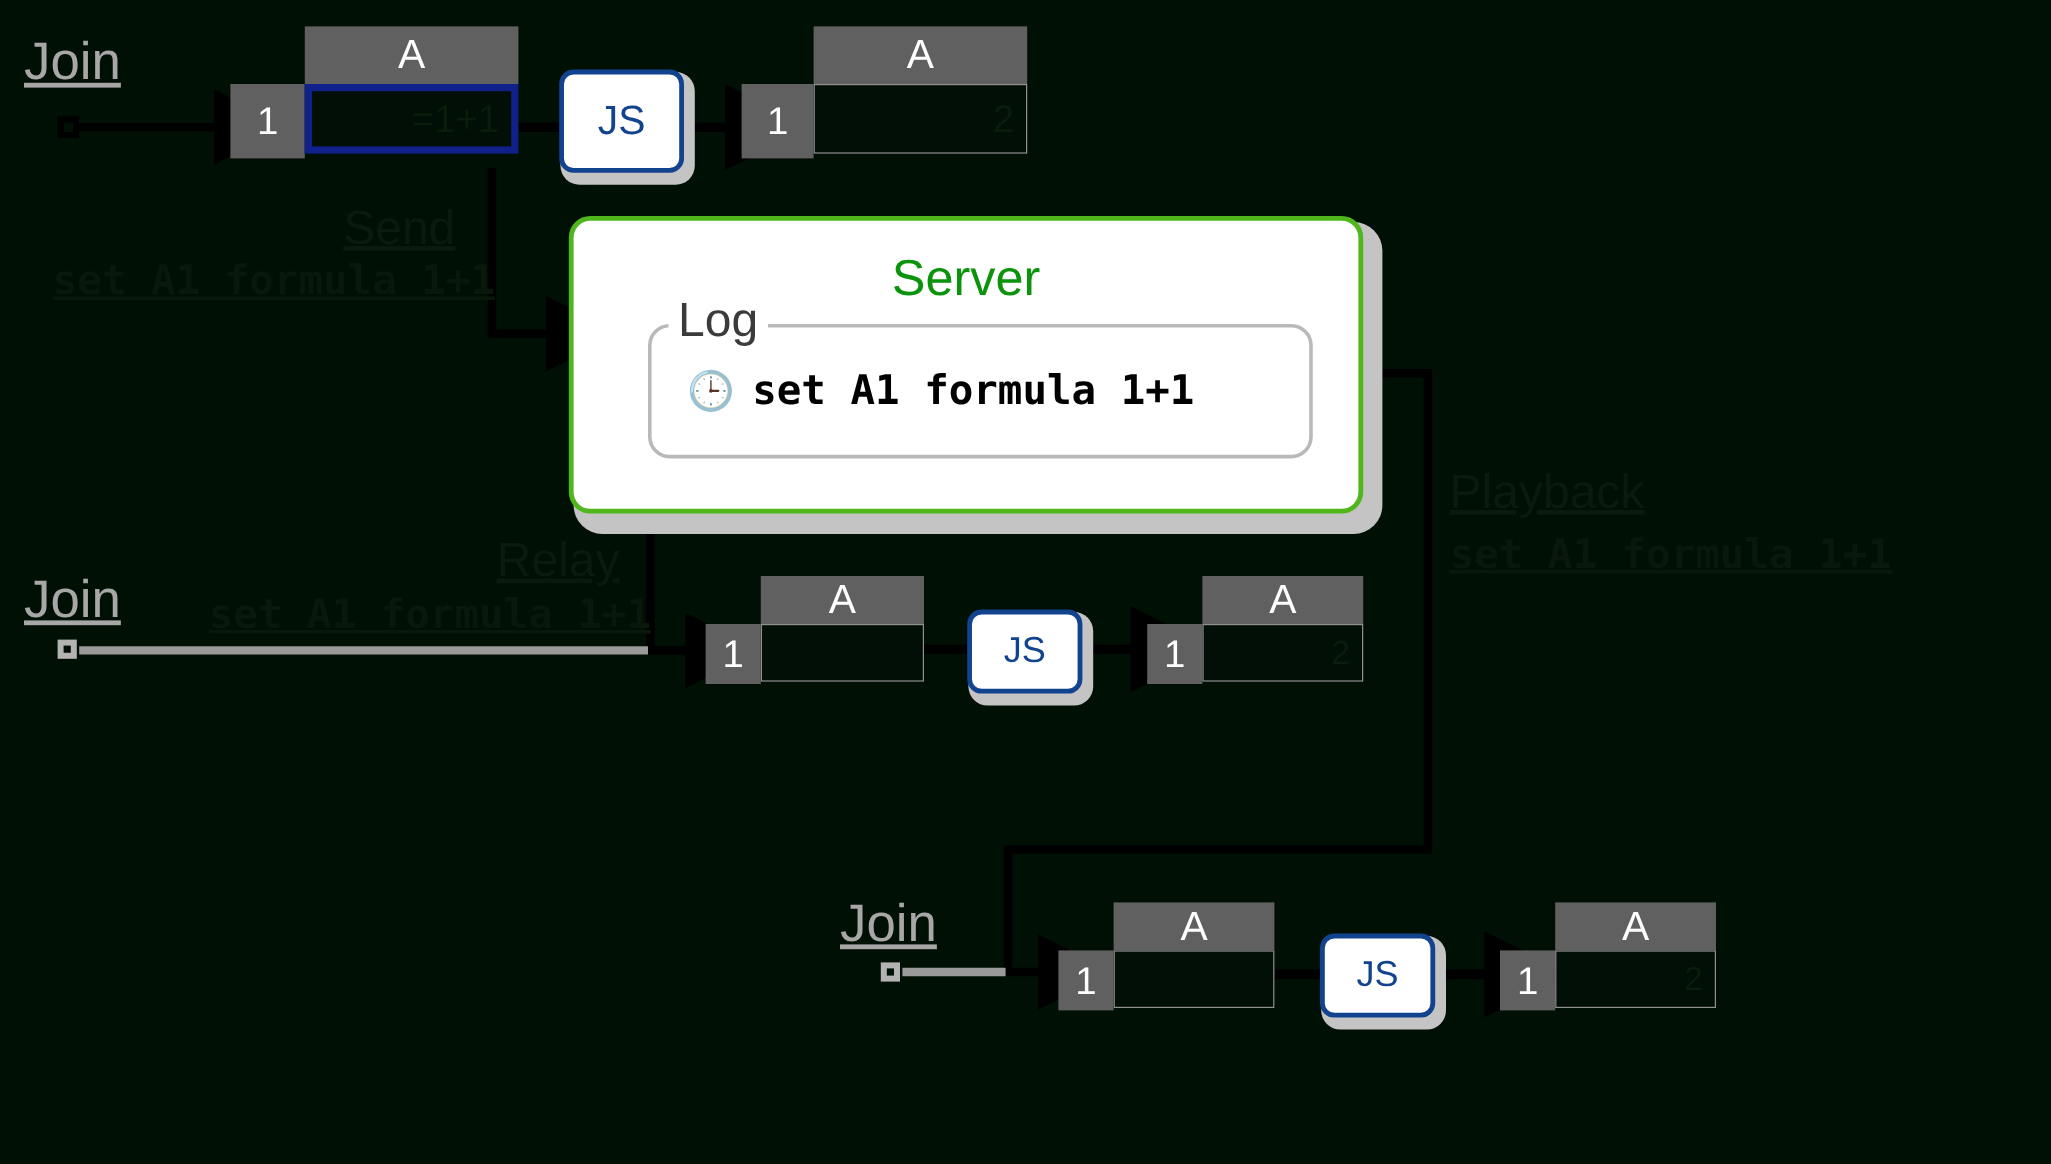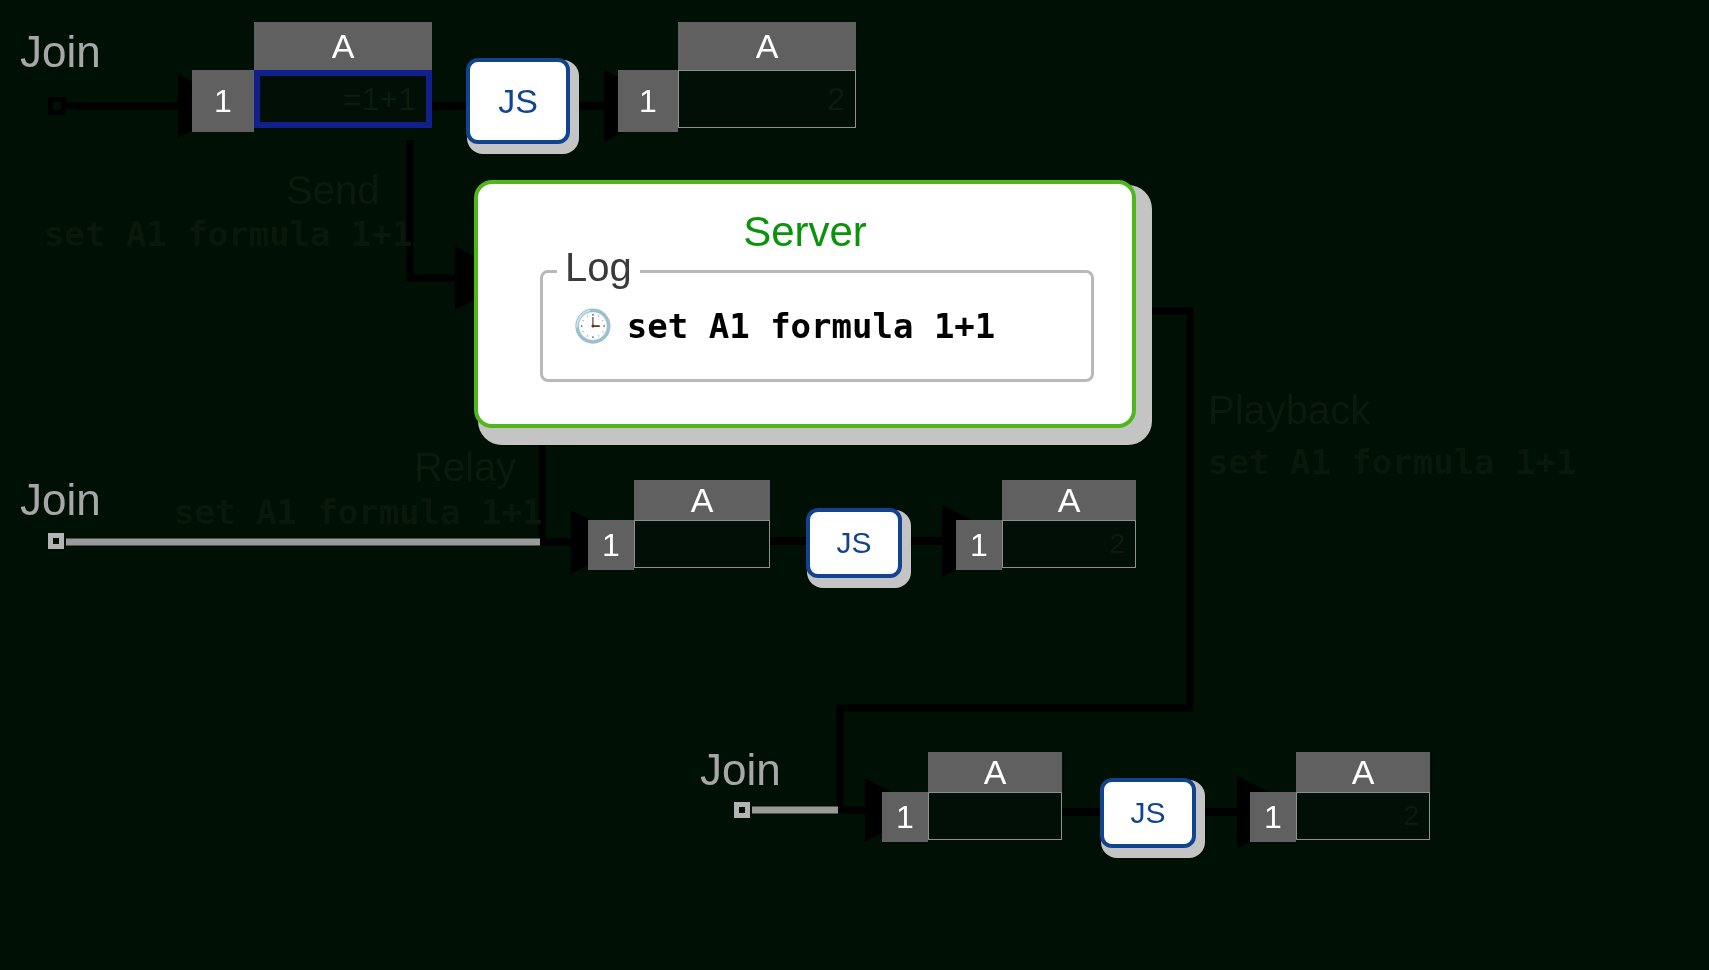--- a/index.html
+++ b/index.html
@@ -97,21 +97,21 @@
     text-align: center;
     color: #0c930c;
     font-size: 42px;
     margin-top: 24px;
     font-family: "Liberation Sans", sans-serif;
   }
   .log-fieldset {
     position: relative;
     margin: 14px 38px 0 62px;
     border: 3px solid #b9b9b9;
-    border-radius: 8px;
+    border-radius: 18px;
     height: 112px;
     box-sizing: border-box;
   }
   .log-legend {
     position: absolute;
     top: -26px;
     left: 14px;
     background: #ffffff;
     padding: 0 8px;
     color: #3b3b3b;
@@ -133,20 +133,21 @@
     font-family: "DejaVu Sans Mono", monospace;
     white-space: nowrap;
   }
   .clock-icon { font-size: 32px; line-height: 1; }
 
   
   .lbl {
     position: absolute;
     white-space: nowrap;
     line-height: 1;
+    text-decoration: underline;
   }
   .lbl-join {
     color: #a7a7a7;
     font-size: 44px;
     font-family: "Liberation Sans", sans-serif;
   }
   .lbl-action {
     color: #0c1a0d;
     font-size: 40px;
     font-family: "Liberation Sans", sans-serif;

